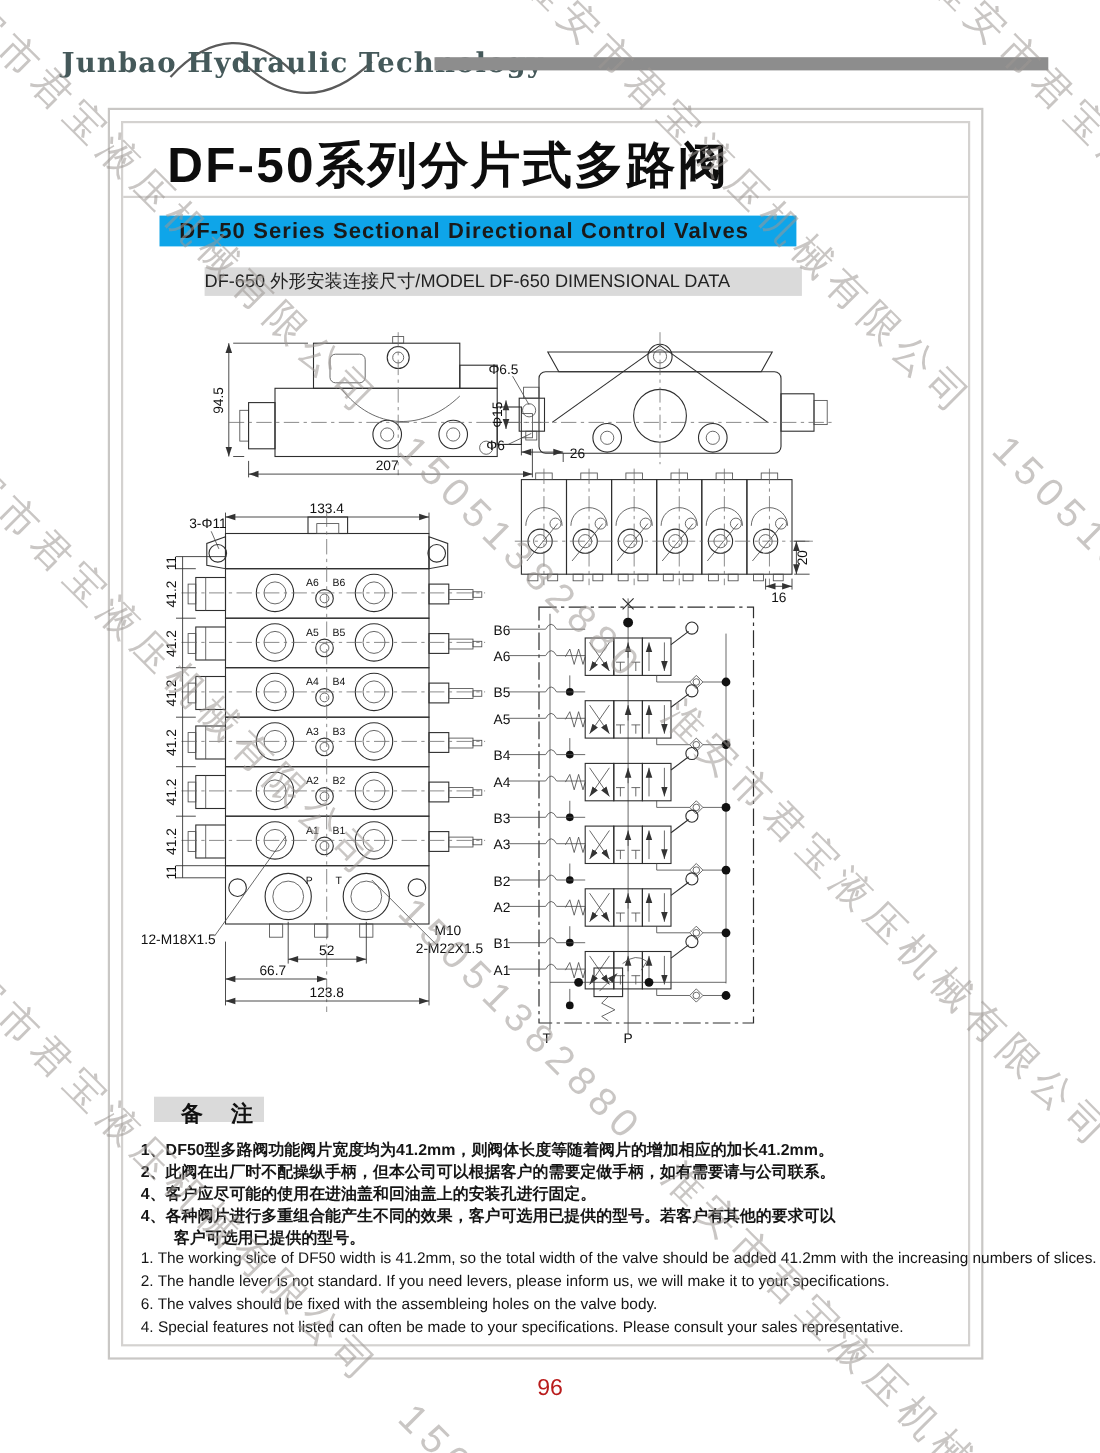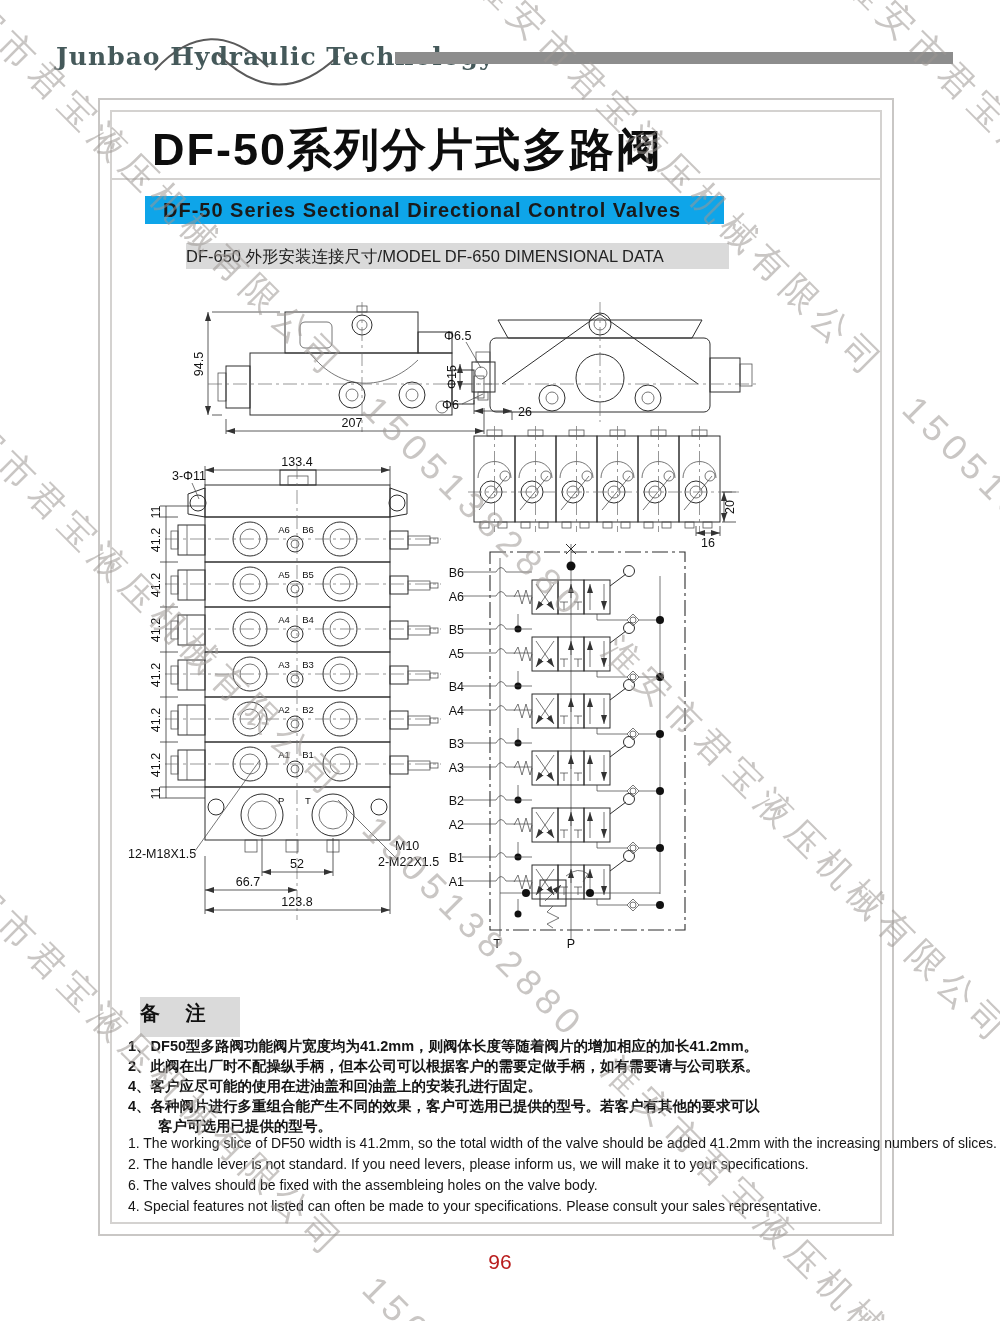--- a/index.html
+++ b/index.html
@@ -15,21 +15,21 @@
   .frame-outer{left:98px;top:98px;width:792px;height:1134px;border:2px solid #c9c7c5;}
   .frame-inner{position:absolute;left:10px;top:10px;right:10px;bottom:10px;border:2px solid #d4d2d0;}
   .title-sec{position:absolute;left:0;top:0;right:0;height:66px;border-bottom:2px solid #d4d2d0;}
   .title-sec h1{margin:0;padding:8px 12px 0 40px;font-size:45px;letter-spacing:2px;font-weight:bold;color:#0d0d0d;}
   .banner1{left:33px;top:84px;width:561px;height:28px;background:#0ea5e9;
            font-size:20px;font-weight:bold;line-height:28px;padding-left:18px;letter-spacing:1px;color:#1a1a1a;}
   .banner2{left:33px;top:131px;width:543px;height:26px;background:#dadada;
            font-size:16.5px;line-height:26px;color:#222;margin-left:41px;}
   .drawings{left:-12px;top:168px;}
   
-  .notes-hdr{left:28px;top:885px;width:100px;height:40px;background:#dadada;text-align:left;
+  .notes-hdr{left:28px;top:885px;width:100px;height:23px;background:#dadada;text-align:right;
              line-height:32px;font-size:20px;font-weight:bold;letter-spacing:10px;color:#111;}
   .notes-cn{left:16px;top:924px;font-size:14.5px;font-weight:600;line-height:20px;color:#151515;white-space:nowrap;}
   .notes-cn .ind{padding-left:30px;}
   .notes-en{left:16px;top:1021px;font-size:14px;line-height:21px;color:#151515;white-space:nowrap;}
   .pagenum{left:0;right:0;top:1250px;text-align:center;font-size:21px;color:#b91c1c;}
   
   .wm{position:absolute;white-space:nowrap;font-size:36px;letter-spacing:7px;
       color:rgba(156,152,148,0.55);transform:rotate(45deg);transform-origin:0 0;pointer-events:none;z-index:9;}
   
   svg .ln{fill:none;stroke:#2e2e2e;stroke-width:1;}

